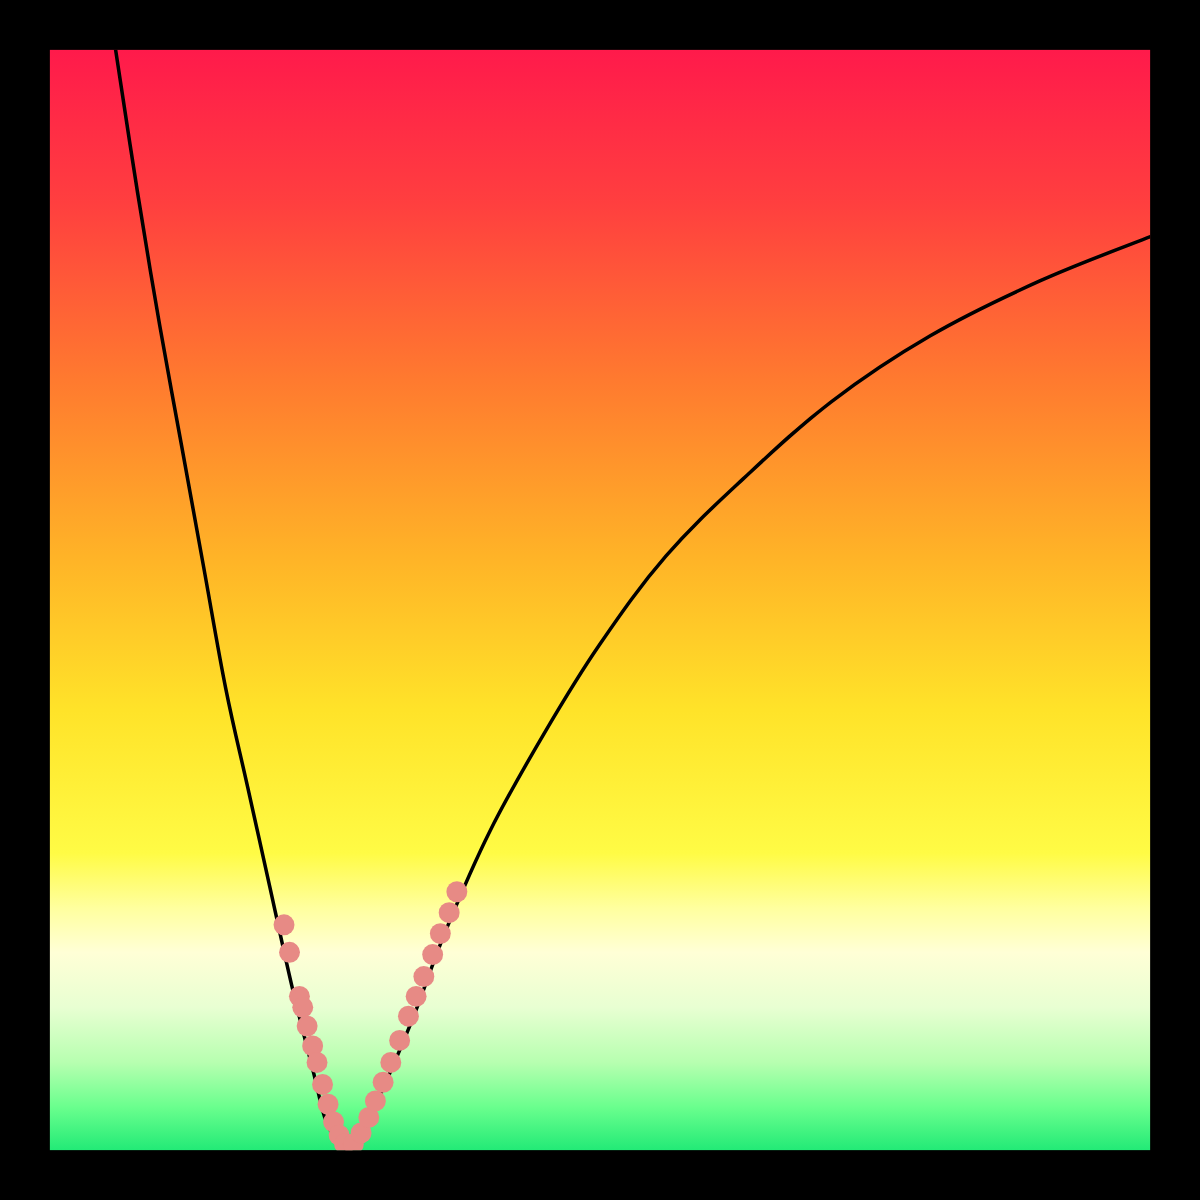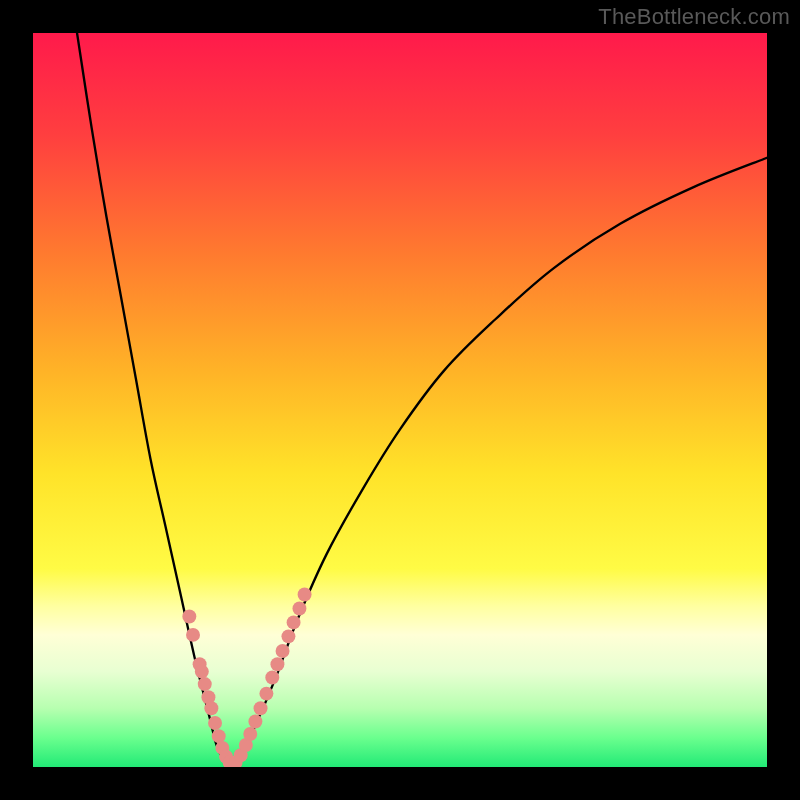--- a/index.html
+++ b/index.html
@@ -43,21 +43,20 @@
     position: absolute;
     inset: 0;
     width: 100%;
     height: 100%;
   }
 </style>
 </head>
 <body>
 
 <div class="stage">
-  <div class="watermark">TheBottleneck.com</div>
   <div class="plot-area">
     <svg class="gradient" viewBox="0 0 100 100" preserveAspectRatio="none">
       <defs>
         <linearGradient id="bg" x1="0" y1="0" x2="0" y2="1">
             <stop offset="0%" stop-color="#ff1a4b"></stop>
             <stop offset="14%" stop-color="#ff3f3f"></stop>
             <stop offset="30%" stop-color="#ff7a2f"></stop>
             <stop offset="46%" stop-color="#ffb327"></stop>
             <stop offset="60%" stop-color="#ffe329"></stop>
             <stop offset="73%" stop-color="#fffb45"></stop>

